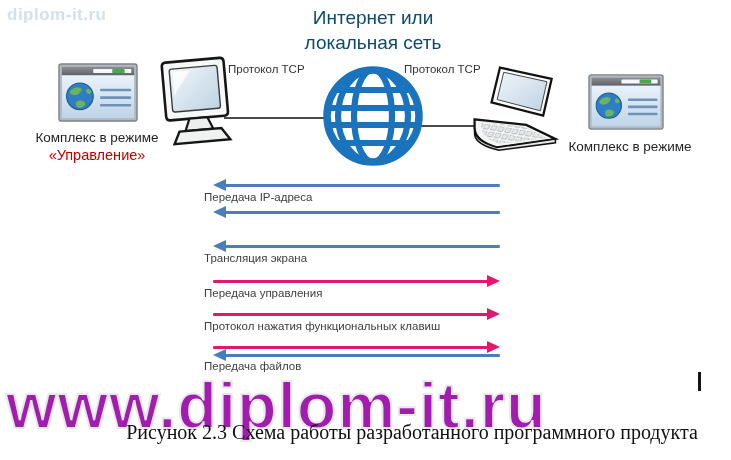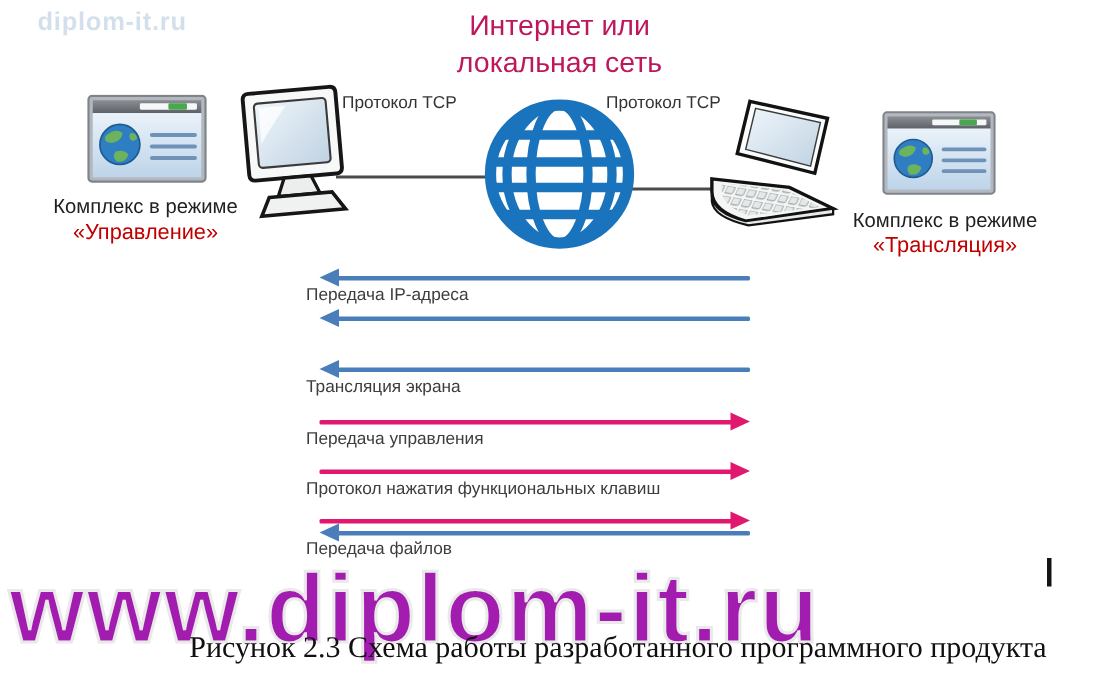--- a/index.html
+++ b/index.html
@@ -1,29 +1,29 @@
 <!DOCTYPE html>
 <html style="--accent-blue: #4a7ebb; --accent-pink: #e0186e; --label-red: #c00000; --globe-blue: #1a73bd;"><head>
 <meta charset="utf-8">
 <style>
   html,body{margin:0;padding:0;background:#fff;}
   .page{position:relative;width:731px;height:460px;background:#ffffff;overflow:hidden;
         font-family:"Liberation Sans",sans-serif;}
 
   
-  .wm-small{position:absolute;left:25px;top:5px;font-size:17px;font-weight:bold;
+  .wm-small{position:absolute;left:7px;top:5px;font-size:17px;font-weight:bold;
             letter-spacing:.5px;color:rgba(130,165,200,0.35);z-index:1;}
   .wm-big{position:absolute;left:6px;top:368px;z-index:1;white-space:nowrap;
           font-family:Liberation Sans, sans-serif;font-weight:bold;font-size:65px;
           color:#a21caf;-webkit-text-stroke:2px #e9e9e9;text-shadow:0 0 1px #ededed;
           letter-spacing:1px;}
 
   
   .title{position:absolute;left:270px;top:5px;width:206px;text-align:center;z-index:2;
-         font-size:19px;line-height:25px;color:#be185d;}
+         font-size:19px;line-height:25px;color:#0c4a6e;}
 
   
   .proto{position:absolute;width:96px;text-align:left;font-size:11.5px;color:#333;z-index:3;}
   .proto.l{left:228px;top:63px;}
   .proto.r{left:404px;top:63px;}
 
   
   .node-label{position:absolute;width:156px;text-align:center;z-index:3;}
   .node-label .l1{font-size:13.5px;color:#1f1f1f;}
   .node-label .l2{font-size:14.5px;margin-top:2px;color:var(--label-red);}
@@ -170,21 +170,20 @@
       <path d="M7 70 Q8 82 31 88 L93 79 L93 83 L33 91 Q8 85 7 74 z" fill="#e8eae9" stroke="#121212" stroke-width="1.6"></path>
     </svg>
   </div>
 
   <div class="node-label left">
     <div class="l1">Комплекс в режиме</div>
     <div class="l2">«Управление»</div>
   </div>
   <div class="node-label right">
     <div class="l1">Комплекс в режиме</div>
-    <div class="l2">«Трансляция»</div>
   </div>
 
   <div class="arrow dir-left blue" style="top:179px">
     <span class="head"></span>
       <span class="shaft"></span>
   </div>
   <div class="arrow-label" style="top:191px">Передача IP-адреса</div>
 
   <div class="arrow dir-left blue" style="top:206px">
     <span class="head"></span>

